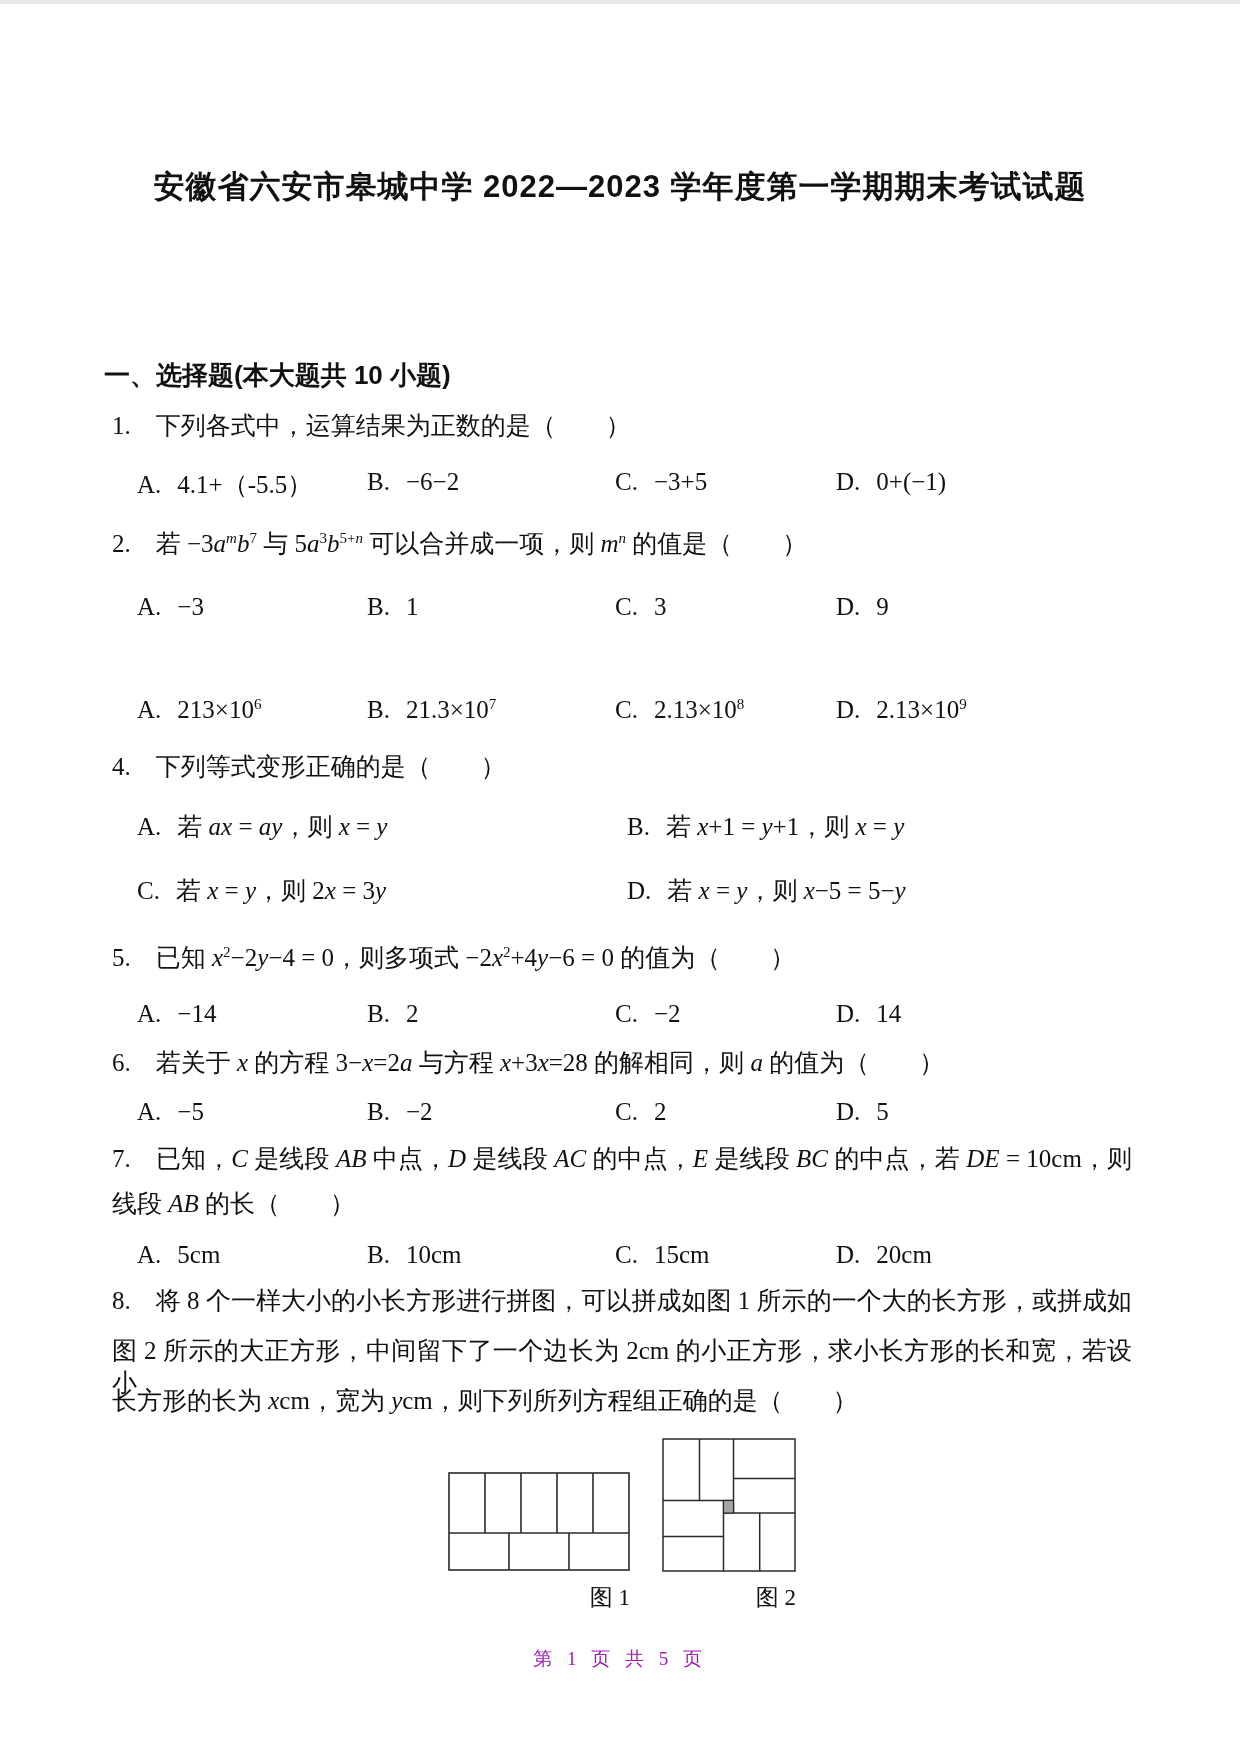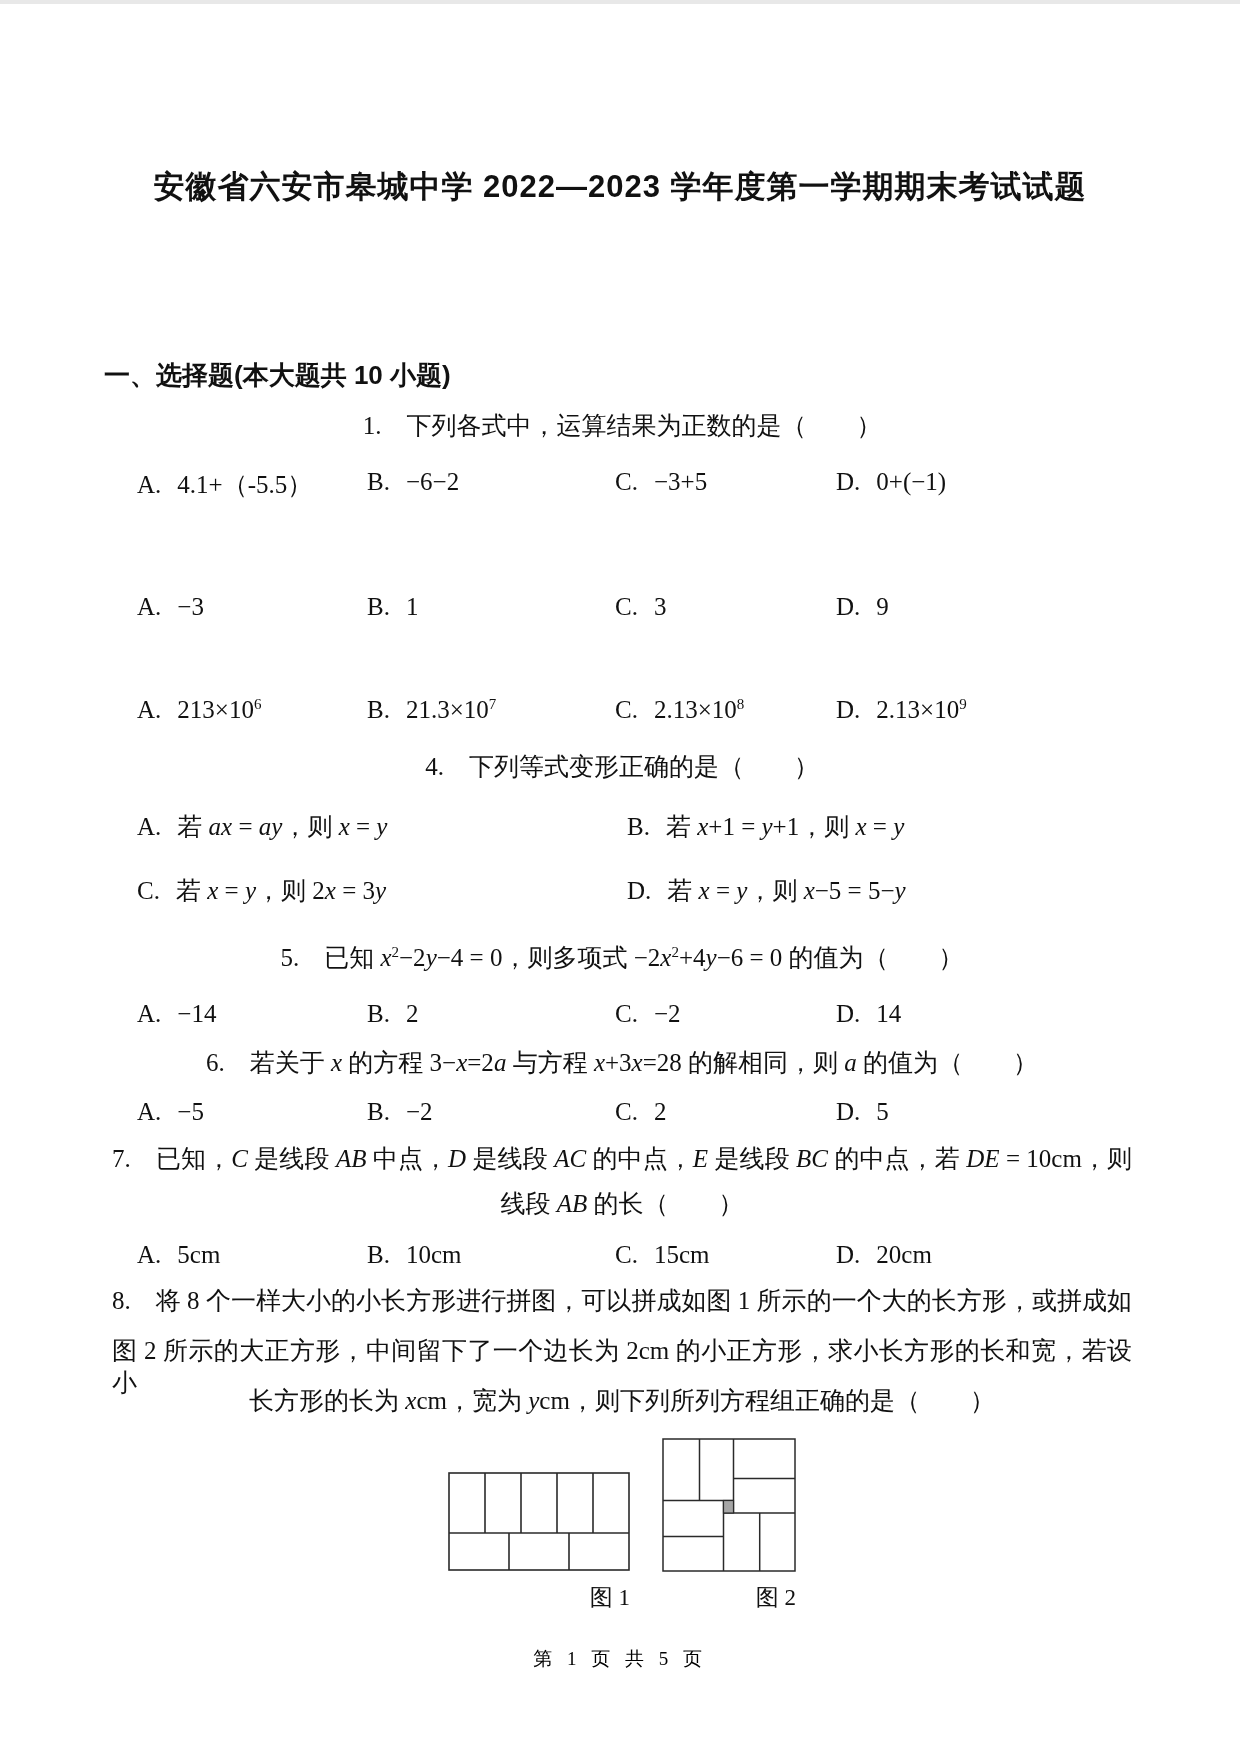--- a/index.html
+++ b/index.html
@@ -6,21 +6,21 @@
   .page{
     position:relative;
     width:1240px;height:1753px;
     margin:4px auto;
     background:#ffffff;
     color:#111;
     font-family:"Liberation Serif","DejaVu Serif",serif;
     font-size:25px;
     overflow:hidden;
   }
-  .abs{position:absolute;text-align:center;}
+  .abs{position:absolute;}
   .title1{
     left:0;width:1240px;text-align:center;
     font-family:"Liberation Sans","DejaVu Sans",sans-serif;
     font-weight:bold;font-size:31px;letter-spacing:1px;
   }
   .title2{
     left:0;width:1240px;text-align:center;
     font-family:"Liberation Sans","DejaVu Sans",sans-serif;
     font-weight:bold;font-size:30px;letter-spacing:2px;
   }
@@ -34,41 +34,42 @@
   .optrow{left:0;width:1240px;height:34px;}
   .opt{position:absolute;top:0;white-space:nowrap;}
   .opt .ok{margin-right:16px;}
   .c0{left:137px}.c1{left:367px}.c2{left:615px}.c3{left:836px}
   .q4a{left:137px}.q4b{left:627px}
   i{font-family:"Liberation Serif","DejaVu Serif",serif;font-style:italic;}
   sup{font-size:15px;line-height:0;}
   .figlabel{text-align:right;font-size:23px;}
   .footer{
     left:0;width:1240px;text-align:center;
-    font-size:19px;letter-spacing:5px;color:#000000;
+    font-size:19px;letter-spacing:5px;color:#a21caf;
   }
   svg{display:block;}
 </style>
 </head>
 <body>
 
 <div class="page">
 
   <div class="abs title1" style="top:162px">安徽省六安市皋城中学 2022—2023 学年度第一学期期末考试试题</div>
 
   <div class="abs heading" style="top:354px">一、选择题(本大题共 10 小题)</div>
 
   <div class="abs row" style="top:406px">1.　下列各式中，运算结果为正数的是（　　）</div>
   <div class="abs optrow" style="top:464px">
       <span class="opt c0"><span class="ok">A.</span><span class="ov">4.1+（-5.5）</span></span>
       <span class="opt c1"><span class="ok">B.</span><span class="ov">−6−2</span></span>
       <span class="opt c2"><span class="ok">C.</span><span class="ov">−3+5</span></span>
       <span class="opt c3"><span class="ok">D.</span><span class="ov">0+(−1)</span></span>
     </div>
 
+  <div class="abs row" style="top:524px">2.　若 −3<i>a</i><sup><i>m</i></sup><i>b</i><sup>7</sup> 与 5<i>a</i><sup>3</sup><i>b</i><sup>5+<i>n</i></sup> 可以合并成一项，则 <i>m</i><sup><i>n</i></sup> 的值是（　　）</div>
   <div class="abs optrow" style="top:589px">
       <span class="opt c0"><span class="ok">A.</span><span class="ov">−3</span></span>
       <span class="opt c1"><span class="ok">B.</span><span class="ov">1</span></span>
       <span class="opt c2"><span class="ok">C.</span><span class="ov">3</span></span>
       <span class="opt c3"><span class="ok">D.</span><span class="ov">9</span></span>
     </div>
 
   <div class="abs optrow" style="top:692px">
       <span class="opt c0"><span class="ok">A.</span><span class="ov">213×10<sup>6</sup></span></span>
       <span class="opt c1"><span class="ok">B.</span><span class="ov">21.3×10<sup>7</sup></span></span>

